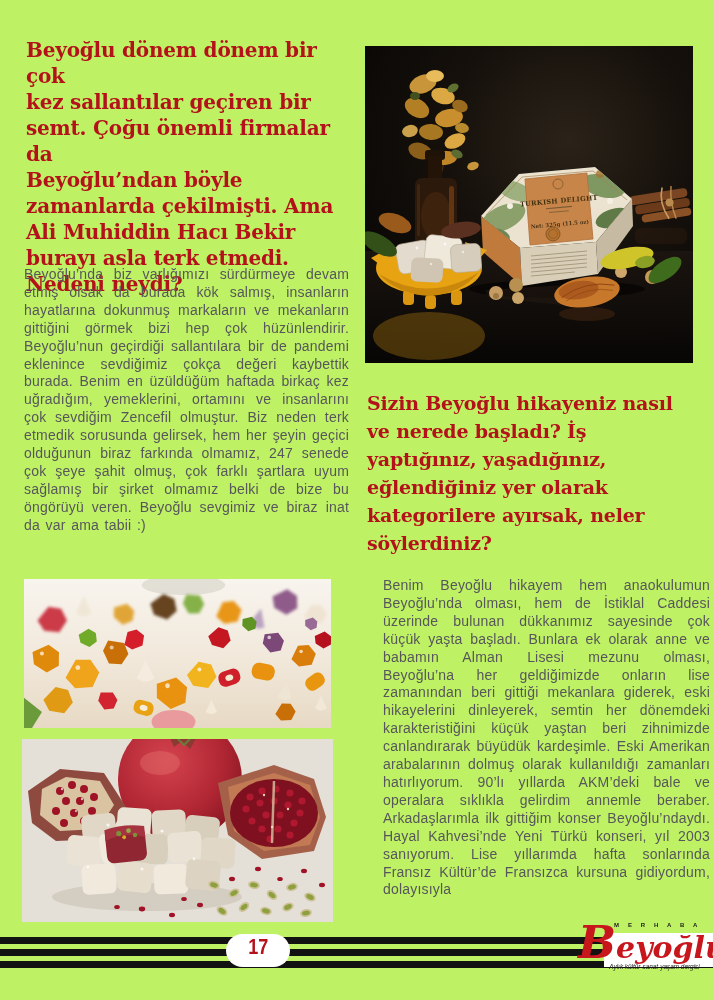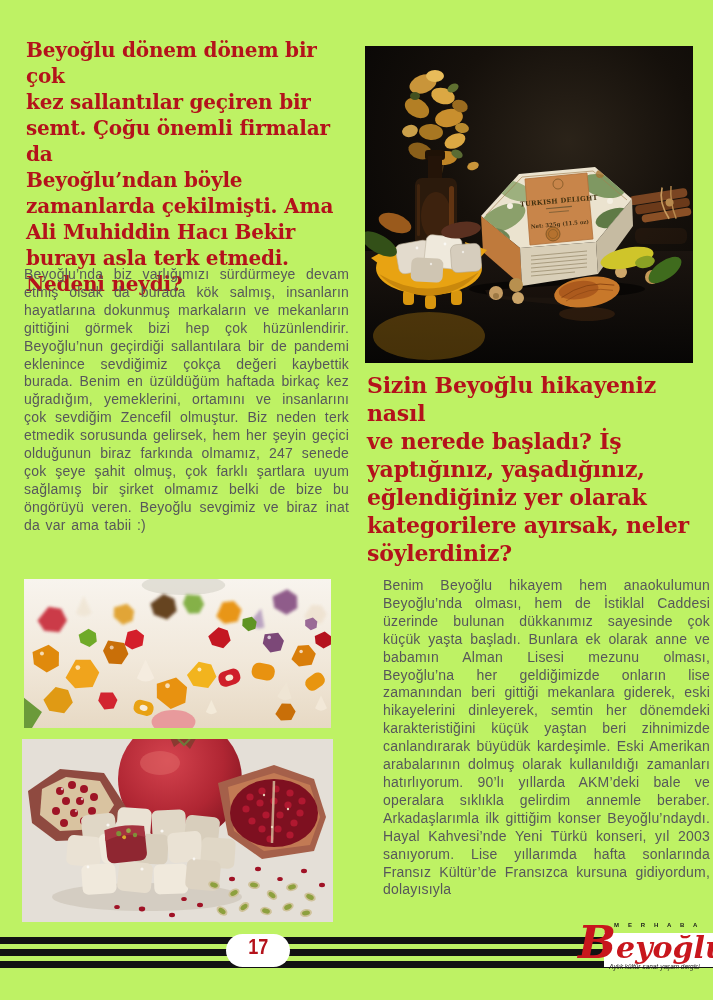--- a/index.html
+++ b/index.html
@@ -1,21 +1,21 @@
 <!DOCTYPE html>
 <html><head>
 <meta charset="utf-8">
 <style>
   html,body{margin:0;padding:0;background:#ffffff;}
   .page{position:relative;width:713px;height:1000px;background:#bef264;overflow:hidden;
         font-family:"Liberation Sans",sans-serif;}
   .headline{margin:0;color:#b4121b;font-family:"DejaVu Serif",serif;font-weight:bold;
             white-space:pre-line;position:absolute;letter-spacing:-0.2px;}
   .headline.left{left:26px;top:37px;width:332px;font-size:20px;line-height:26px;}
-  .headline.right{left:367px;top:371px;width:330px;font-size:22px;line-height:28px;}
+  .headline.right{left:367px;top:389px;width:330px;font-size:19px;line-height:28px;}
   .bodytext{margin:0;position:absolute;color:#57575b;font-size:14px;line-height:17.9px;
             text-align:justify;letter-spacing:0.2px;word-spacing:1.5px;}
   .left-body{left:24px;top:266px;width:325px;height:308px;overflow:hidden;}
   .right-body{left:383px;top:577px;width:327px;height:342px;overflow:hidden;}
   figure.photo{margin:0;position:absolute;display:block;}
   .photo-product{left:365px;top:46px;width:328px;height:317px;}
   .photo-candies{left:24px;top:579px;width:307px;height:149px;}
   .photo-pom{left:22px;top:739px;width:311px;height:183px;}
   .photo svg{display:block;width:100%;height:100%;}
   .stripes{position:absolute;left:0;top:937px;width:713px;}

